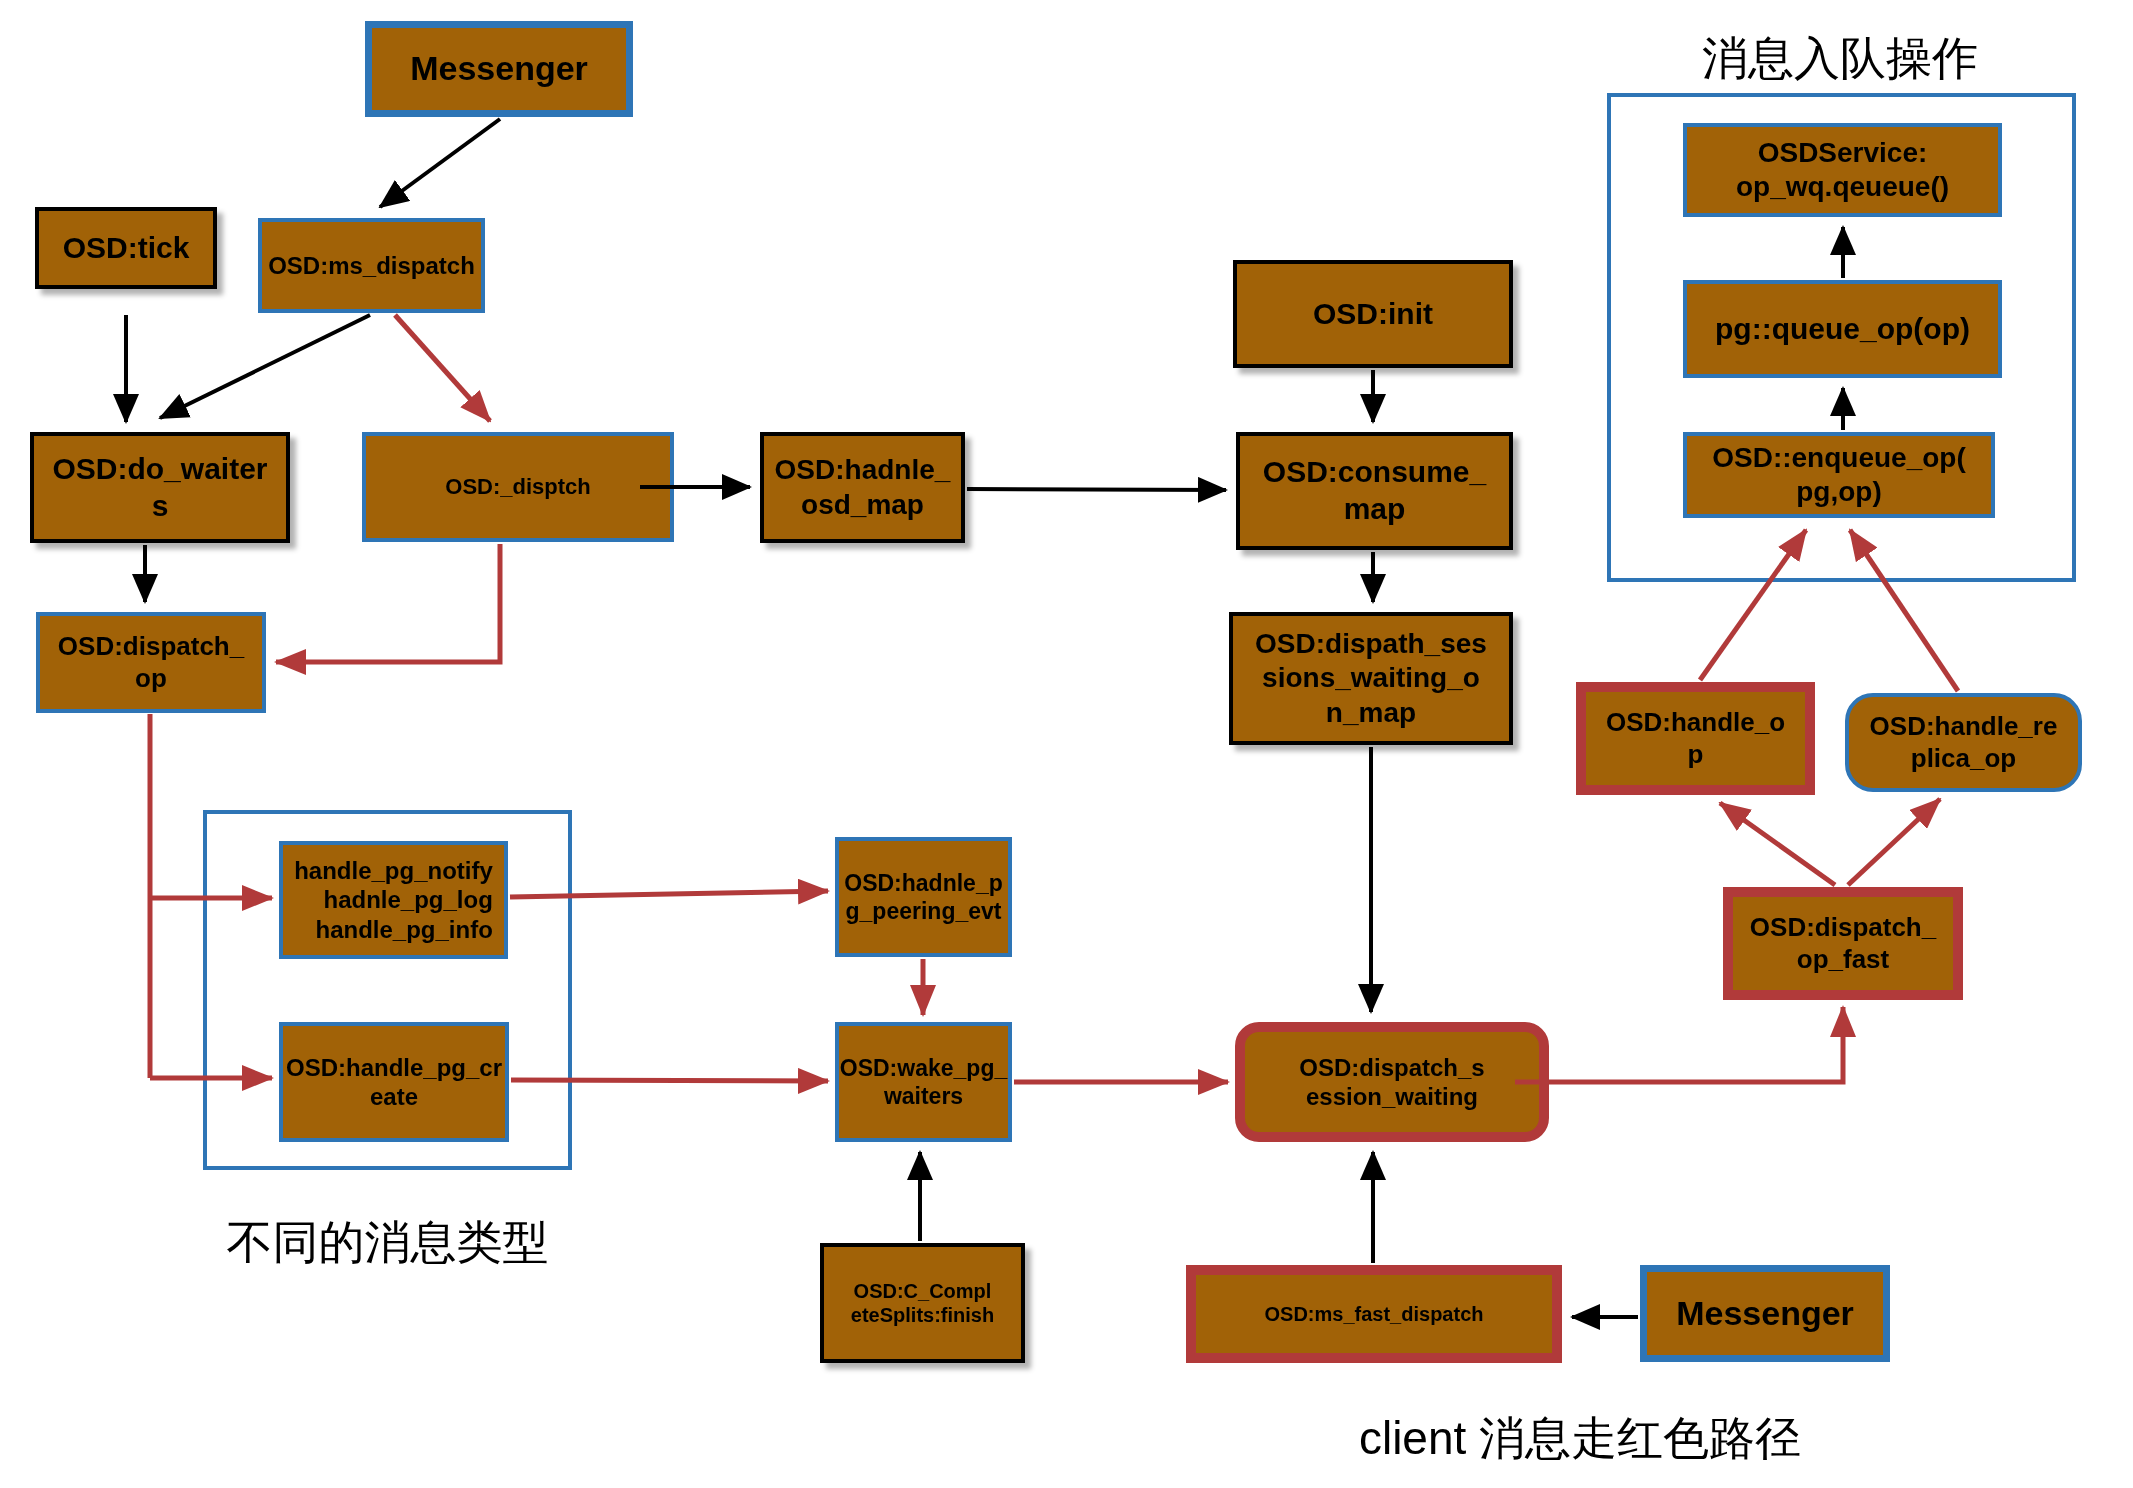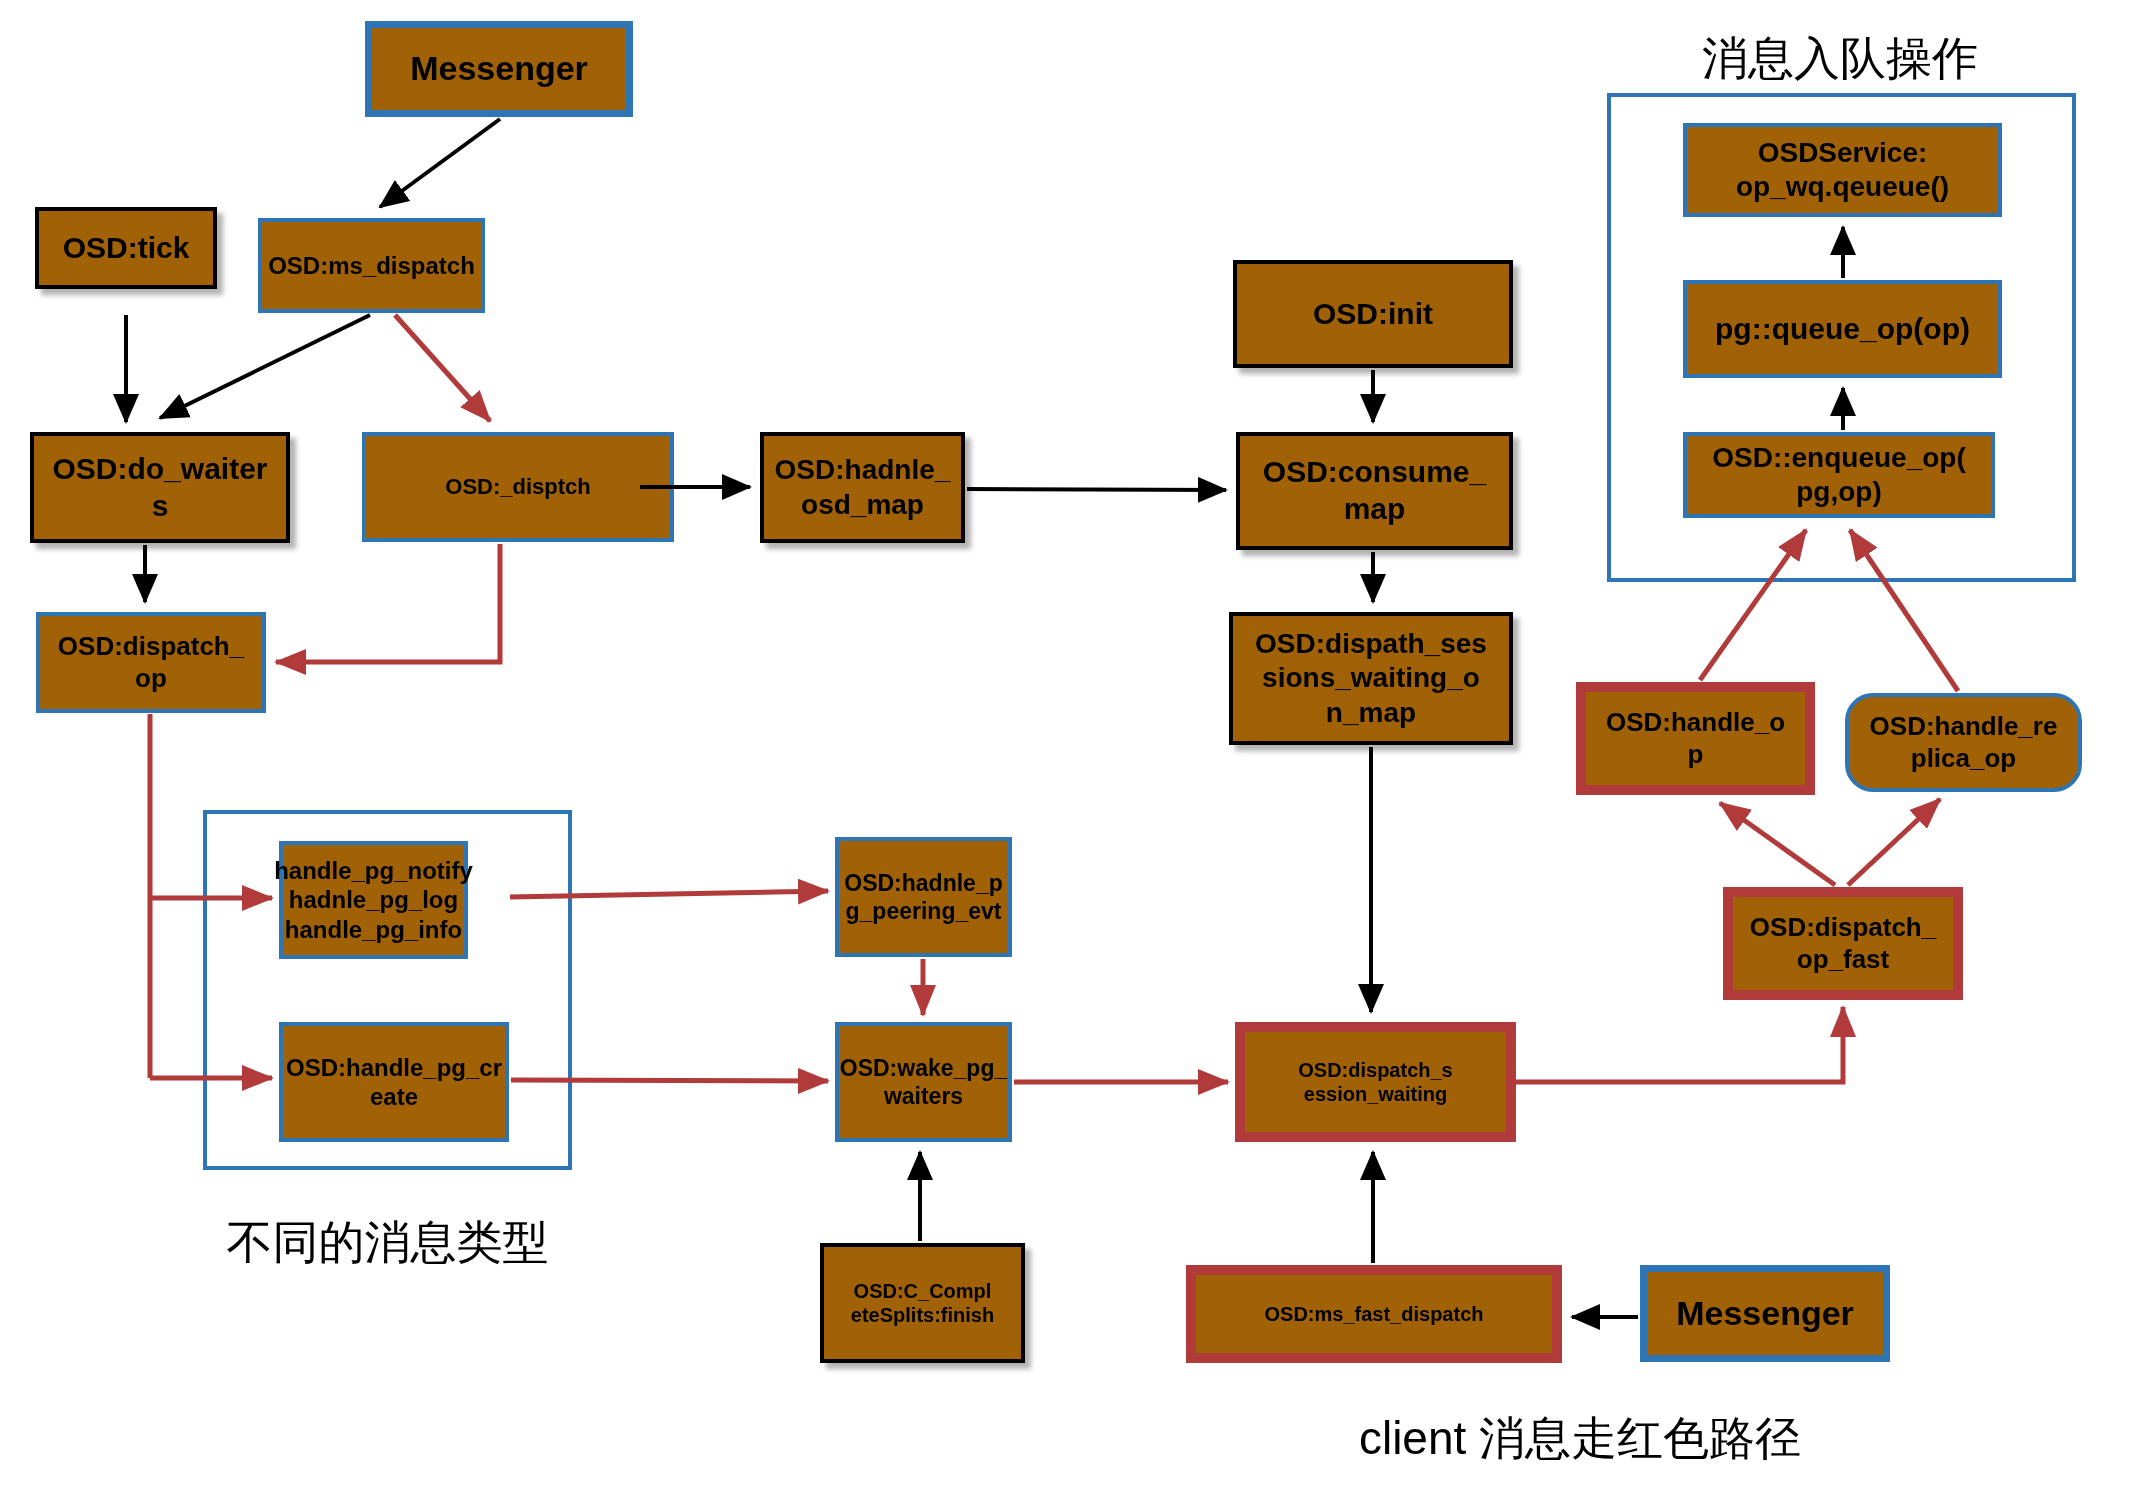--- a/index.html
+++ b/index.html
@@ -49,34 +49,34 @@
 
   <div class="box b-black" style="left:1229px;top:612px;width:284px;height:133px;font-size:28px;">OSD:dispath_ses
 sions_waiting_o
 n_map</div>
 
   <div class="box b-blue" style="left:36px;top:612px;width:230px;height:101px;font-size:26px;">OSD:dispatch_
 op</div>
 
   <div class="groupbox" style="left:203px;top:810px;width:369px;height:360px;"></div>
 
-  <div class="box b-blue" style="left:279px;top:841px;width:189px;height:118px;font-size:24px;">handle_pg_notify
+  <div class="box b-blue" style="left:279px;top:841px;width:229px;height:118px;font-size:24px;text-align:right;">handle_pg_notify
 hadnle_pg_log
 handle_pg_info</div>
 
   <div class="box b-blue" style="left:279px;top:1022px;width:230px;height:120px;font-size:24px;">OSD:handle_pg_cr
 eate</div>
 
   <div class="box b-blue" style="left:835px;top:837px;width:177px;height:120px;font-size:23px;">OSD:hadnle_p
 g_peering_evt</div>
 
   <div class="box b-blue" style="left:835px;top:1022px;width:177px;height:120px;font-size:23px;">OSD:wake_pg_
 waiters</div>
 
-  <div class="box b-red" style="left:1235px;top:1022px;width:281px;height:120px;font-size:20px;">OSD:dispatch_s
+  <div class="box b-red" style="left:1235px;top:1022px;width:314px;height:120px;font-size:24px;border-radius:24px;">OSD:dispatch_s
 ession_waiting</div>
 
   <div class="box b-black" style="left:820px;top:1243px;width:205px;height:120px;font-size:20px;">OSD:C_Compl
 eteSplits:finish</div>
 
   <div class="box b-red" style="left:1186px;top:1265px;width:376px;height:98px;font-size:20px;">OSD:ms_fast_dispatch</div>
 
   <div class="box b-blue-thick" style="left:1640px;top:1265px;width:250px;height:97px;font-size:34px;">Messenger</div>
 
   <div class="groupbox" style="left:1607px;top:93px;width:469px;height:489px;"></div>

